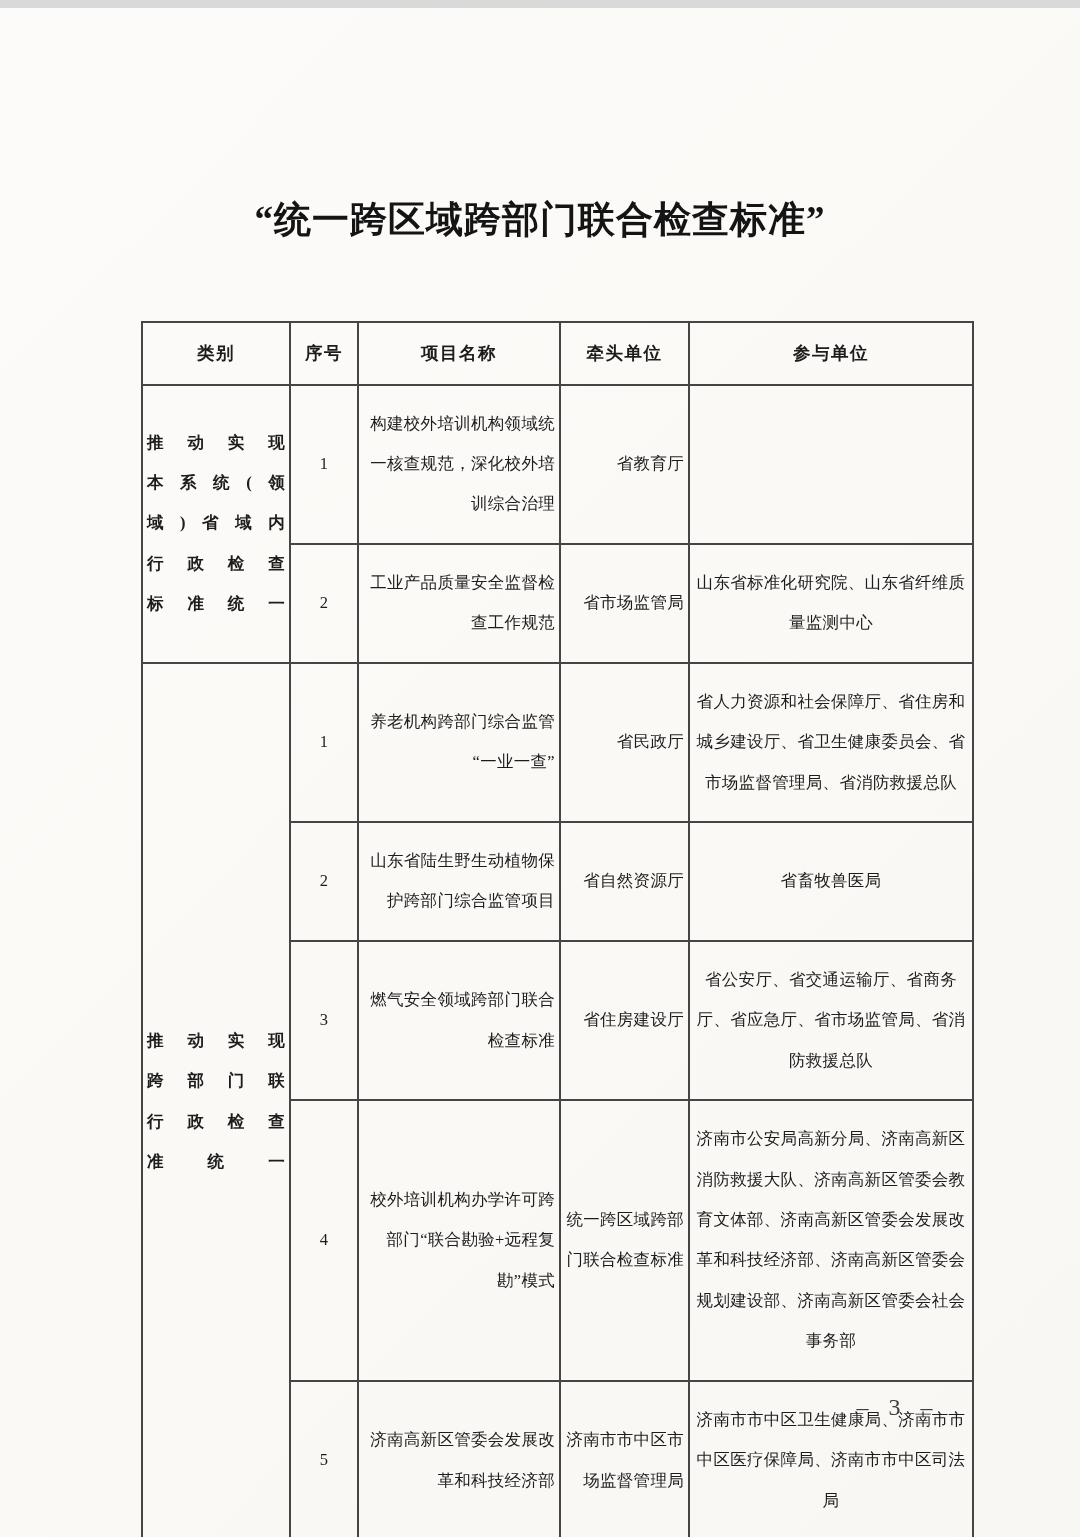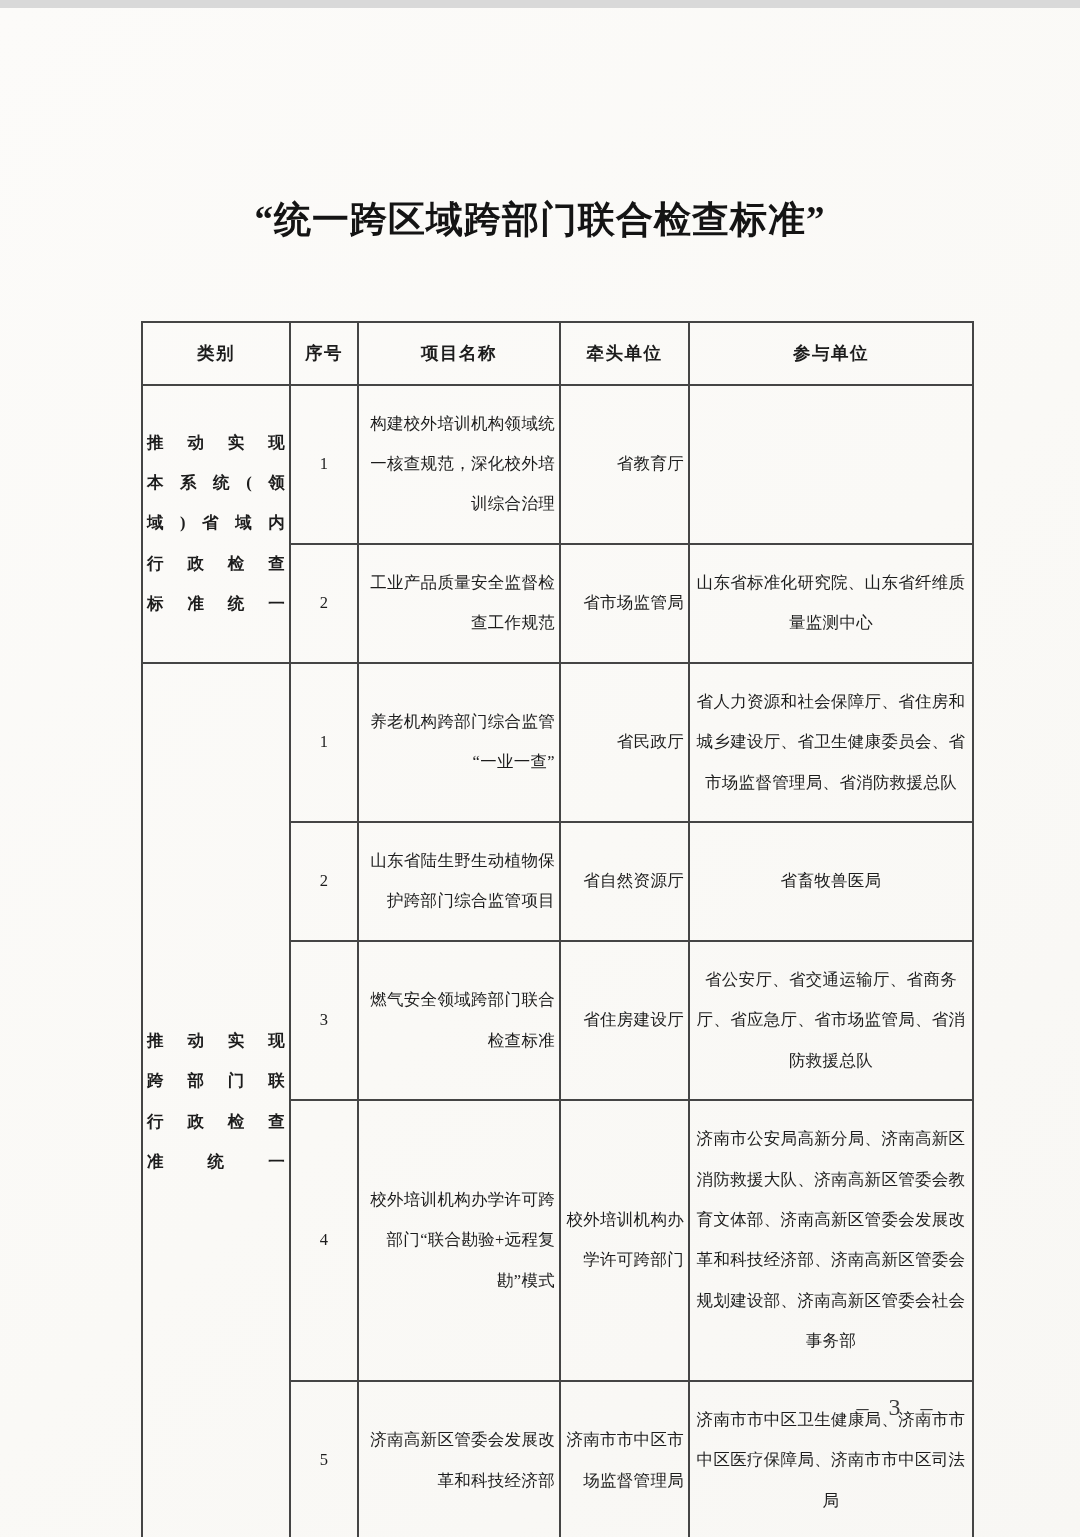--- a/index.html
+++ b/index.html
@@ -152,21 +152,21 @@
         <tr style="height:111px">
           <td class="c-seq">3</td>
           <td class="c-name">燃气安全领域跨部门联合检查标准</td>
           <td class="c-lead">省住房建设厅</td>
           <td class="c-part">省公安厅、省交通运输厅、省商务厅、省应急厅、省市场监管局、省消防救援总队</td>
         </tr>
 
         <tr style="height:247px">
           <td class="c-seq">4</td>
           <td class="c-name">校外培训机构办学许可跨部门“联合勘验+远程复勘”模式</td>
-          <td class="c-lead">校外培训机构办学许可跨部门</td>
+          <td class="c-lead">统一跨区域跨部门联合检查标准</td>
           <td class="c-part">济南市公安局高新分局、济南高新区消防救援大队、济南高新区管委会教育文体部、济南高新区管委会发展改革和科技经济部、济南高新区管委会规划建设部、济南高新区管委会社会事务部</td>
         </tr>
 
         <tr style="height:160px">
           <td class="c-seq">5</td>
           <td class="c-name">济南高新区管委会发展改革和科技经济部</td>
           <td class="c-lead">济南市市中区市场监督管理局</td>
           <td class="c-part">济南市市中区卫生健康局、济南市市中区医疗保障局、济南市市中区司法局</td>
         </tr>
       </tbody>

